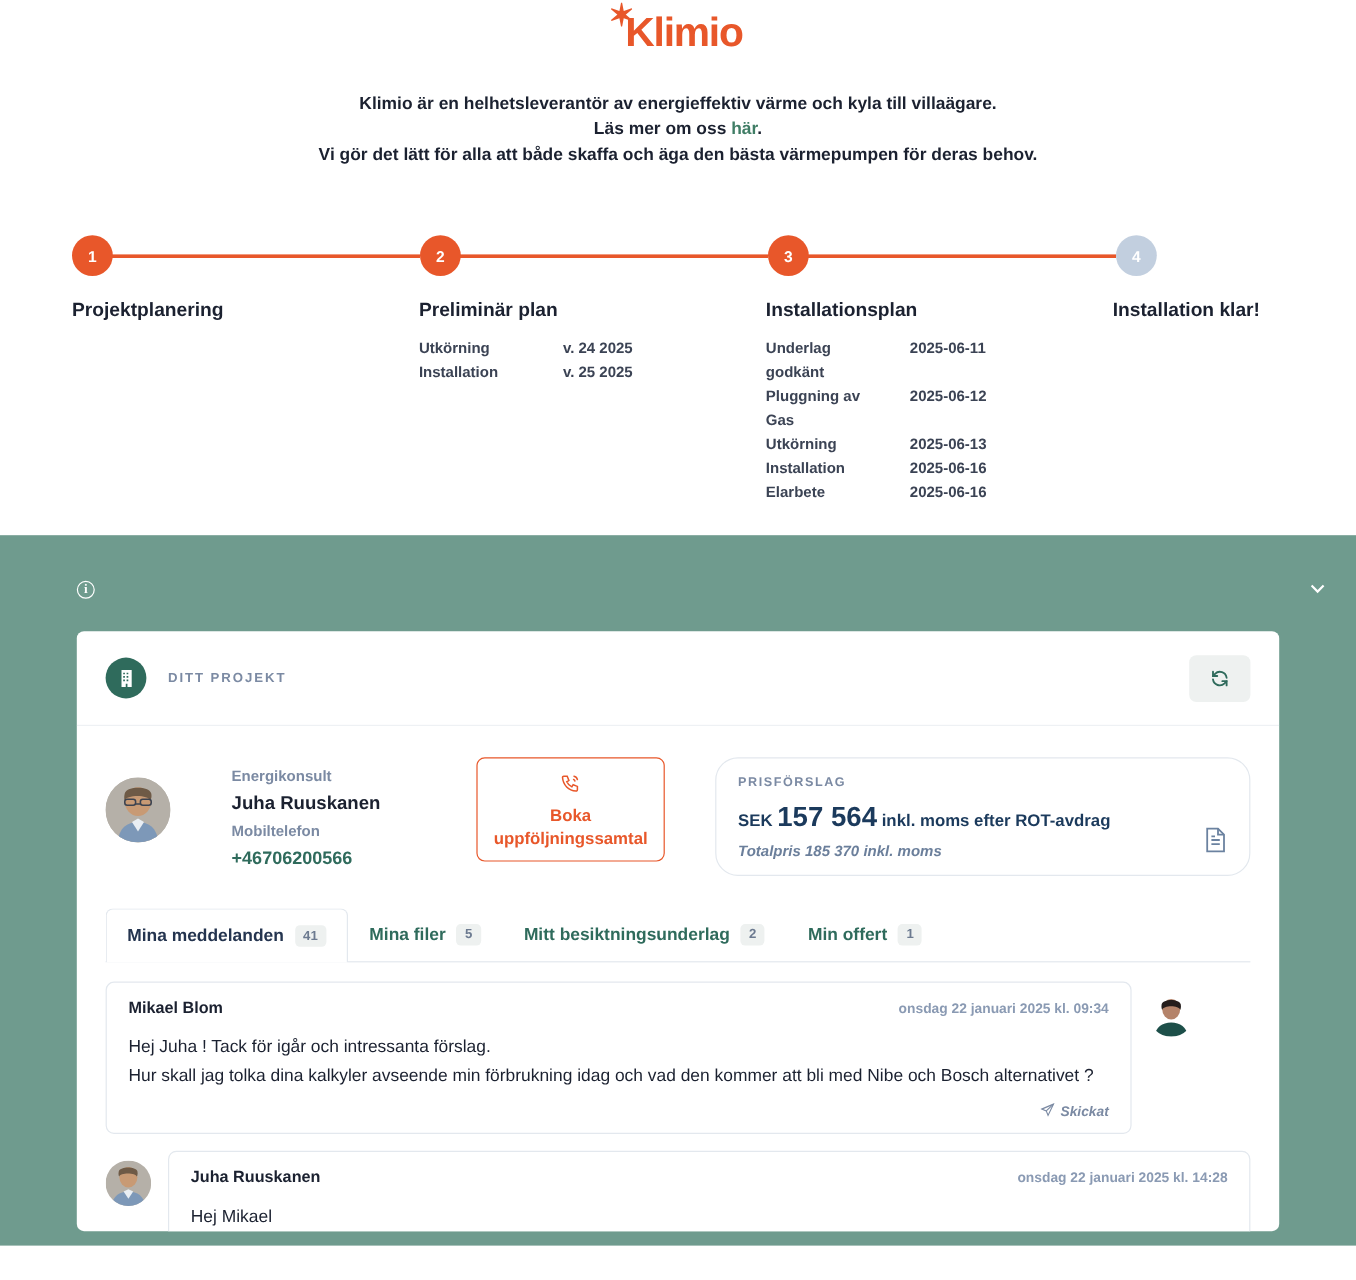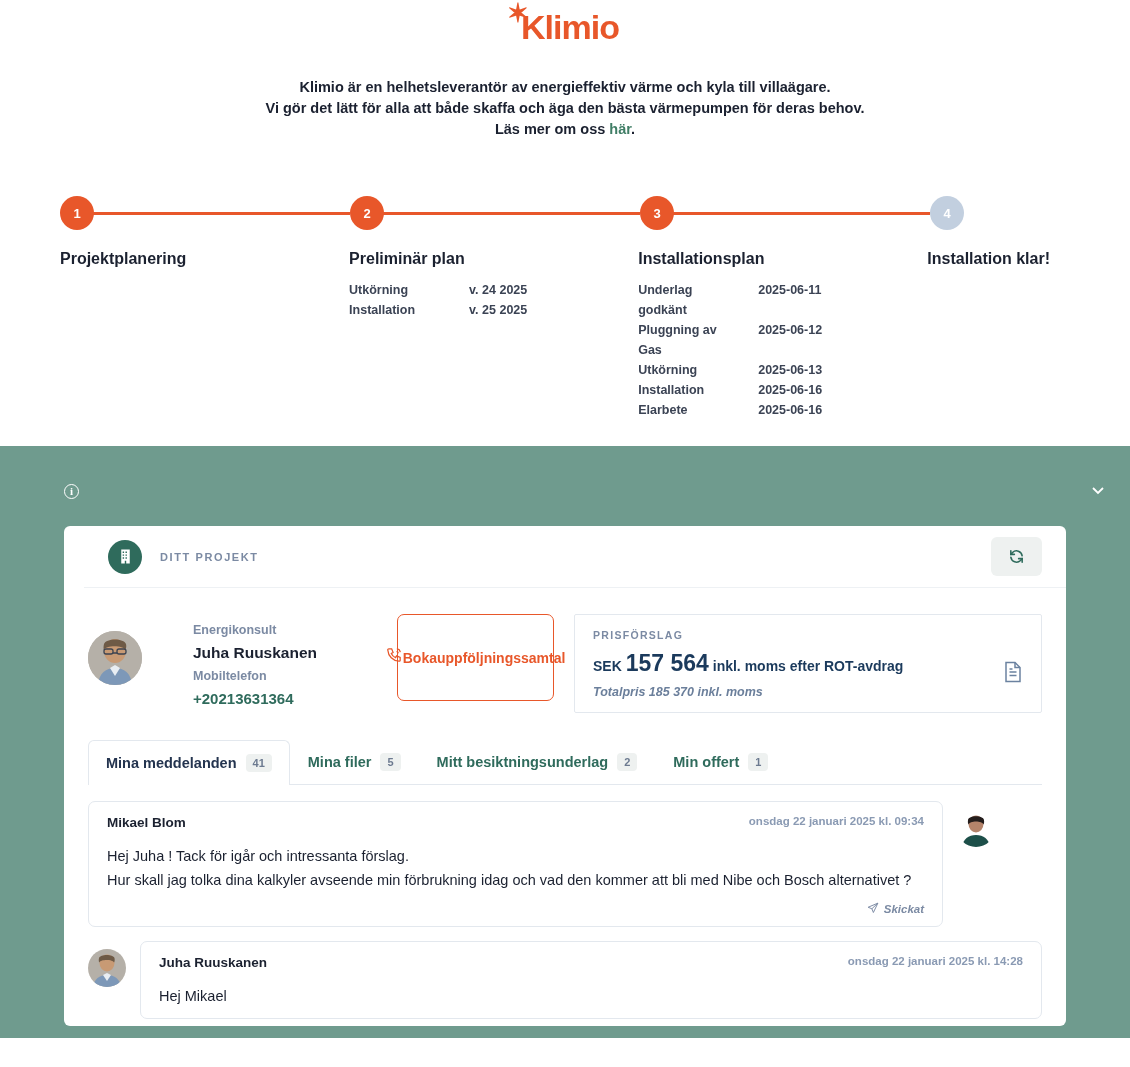--- a/index.html
+++ b/index.html
@@ -51,21 +51,21 @@
   .band { background: #6f9b8e; padding: 22px 0 0 0; height: 592px; }
   .band-head { display: flex; align-items: center; padding: 0 24px 0 64px; height: 46px; }
   .band-head .info-ic { width: 15px; height: 15px; border: 1.6px solid #fff; border-radius: 50%;
       color: #fff; font-size: 11px; font-weight: 700; display:flex; align-items:center; justify-content:center;
       margin-right: 9px; font-family: "Liberation Serif", serif; }
   .band-title { color: #ffffff; font-size: 15px; font-weight: 700; }
   .chev { margin-left: auto; color: #fff; font-size: 15px; line-height: 1; }
 
   
   .card { margin: 12px 64px 0 64px; background: #fff; border-radius: 6px; height: 500px; overflow: hidden; }
-  .card-head { display: flex; align-items: center; padding: 14px 24px; border-bottom: 1px solid #eef1f4; height: 62px; margin-left: 20px; }
+  .card-head { display: flex; align-items: center; padding: 14px 24px; border-bottom: 1px solid #eef1f4; height: 79px; }
   .proj-badge { width: 34px; height: 34px; border-radius: 50%; background: #2f6b5c; display: flex; align-items: center; justify-content: center; }
   .proj-badge svg { width: 17px; height: 17px; }
   .proj-label { margin-left: 18px; font-size: 11px; font-weight: 700; letter-spacing: 1.6px; color: #7b8aa3; }
   .refresh-btn { margin-left: auto; width: 51px; height: 39px; background: #eef1f0; border-radius: 6px;
       display: flex; align-items: center; justify-content: center; border: none; cursor: pointer; }
   .refresh-btn svg { width: 17px; height: 17px; }
 
   
   .crow { display: flex; align-items: flex-start; padding: 20px 24px 0 24px; gap: 20px; }
   .avatar { width: 54px; height: 54px; border-radius: 50%; overflow: hidden; flex: 0 0 54px; margin-top: 23px; background: #b9b4ad; }
@@ -73,28 +73,28 @@
   .cinfo { margin-left: 31px; padding-top: 12px; }
   .cinfo .k { font-size: 12.5px; font-weight: 700; color: #7b8aa3; line-height: 20px; }
   .cinfo .name { font-size: 15.5px; font-weight: 700; color: #1b2130; line-height: 26px; }
   .cinfo .phone { font-size: 15px; font-weight: 700; color: #2f6b5c; line-height: 26px; }
 
   .boka {
     margin-left: 60px; margin-top: 6px;
     width: 157px; height: 87px; border: 1.6px solid #e8572a; border-radius: 7px;
     background: #fff; color: #e8572a; font-family: "Liberation Sans", sans-serif;
     font-size: 14px; font-weight: 700; line-height: 19px; cursor: pointer;
-    display: flex; flex-direction: row; align-items: center; justify-content: center; padding-top: 2px;
+    display: flex; flex-direction: column; align-items: center; justify-content: center; padding-top: 2px;
   }
   .boka svg { width: 17px; height: 17px; margin-bottom: 4px; }
 
   .price {
-    margin-top: 6px; flex: 1 1 auto; max-width: 470px;
-    border: 1px solid #e3e8ee; border-radius: 2px; background: #fff;
-    padding: 14px 18px 13px 18px; display: flex; align-items: center;
+    margin-left: 22px; margin-top: 6px; flex: 1 1 auto; max-width: 470px;
+    border: 1px solid #e3e8ee; border-radius: 19px; background: #fff;
+    padding: 14px 18px 13px 18px; display: flex; align-items: flex-end;
   }
   .price .pc { flex: 1 1 auto; }
   .price .plabel { font-size: 10.5px; font-weight: 700; letter-spacing: 1.3px; color: #7b8aa3; margin-bottom: 9px; }
   .price .pmain { color: #1b3a5c; font-size: 14px; font-weight: 700; }
   .price .pmain .big { font-size: 23px; font-weight: 700; color: #1b3a5c; }
   .price .psub { margin-top: 8px; font-size: 12.5px; font-style: italic; font-weight: 600; color: #6b7f9b; }
   .price .doc-ic { flex: 0 0 20px; margin-top: 20px; }
   .price .doc-ic svg { width: 20px; height: 22px; }
 
   
@@ -102,21 +102,21 @@
   .tab { display: flex; align-items: center; gap: 9px; padding: 13px 17px; font-size: 14.5px; font-weight: 700;
          color: #2f6b5c; cursor: pointer; border: 1px solid transparent; border-bottom: none; position: relative; }
   .tab.active { color: #24344f; border-color: #e3e8ee; border-radius: 6px 6px 0 0; background: #fff; margin-bottom: -1px; }
   .tab .cnt { font-size: 11px; font-weight: 700; color: #6c7a90; background: #eef1f0; border-radius: 4px; padding: 3px 7px; }
 
   
   .msgs { padding: 16px 24px 0 24px; }
   .msg-line { display: flex; align-items: flex-start; }
   .msg-bubble { border: 1px solid #e3e8ee; border-radius: 7px; padding: 13px 18px 10px 18px; background: #fff; }
   .msg-out .msg-bubble { flex: 1 1 auto; max-width: 855px; }
-  .msg-head { display: flex; align-items: flex-start; }
+  .msg-head { display: flex; align-items: flex-end; }
   .msg-author { font-size: 13.5px; font-weight: 700; color: #1b2130; }
   .msg-time { margin-left: auto; font-size: 11.5px; font-weight: 700; color: #8a9ab3; }
   .msg-body { margin-top: 14px; font-size: 14.5px; line-height: 24px; color: #1b2130; }
   .msg-status { display: flex; align-items: center; justify-content: flex-end; gap: 5px;
       margin-top: 10px; font-size: 11.5px; font-style: italic; font-weight: 700; color: #7b8aa3; }
   .msg-status svg { width: 12px; height: 12px; }
   .msg-avatar { width: 38px; height: 38px; border-radius: 50%; overflow: hidden; flex: 0 0 38px; }
   .msg-avatar svg { width: 38px; height: 38px; display: block; }
   .msg-out .msg-avatar { margin-left: 14px; margin-top: 8px; }
   .msg-in { margin-top: 14px; }
@@ -128,24 +128,24 @@
 
 <div class="logo-wrap">
   <div class="logo">
     <span class="ast">✶</span>
     <span class="word">Klimio</span>
   </div>
 </div>
 
 <div class="intro">
   <div>Klimio är en helhetsleverantör av energieffektiv värme och kyla till villaägare.</div>
-  <div>Vi gör det lätt för alla att både skaffa och äga den bästa värmepumpen för deras behov.</div>
   <div>
     <span>Läs mer om oss </span><a href="#">här</a><span>.</span>
   </div>
+  <div>Vi gör det lätt för alla att både skaffa och äga den bästa värmepumpen för deras behov.</div>
 </div>
 
 <div class="stepper">
   <div class="track">
     <div class="steps-row">
       <div class="step-col">
         <div class="line"></div>
         <div class="circle">1</div>
       </div>
       <div class="step-col">
@@ -253,21 +253,21 @@
           <path d="M25 22h4" stroke="#3c4350" stroke-width="1.3"></path>
           <path d="M10 54c1-12 8-17 17-17s16 5 17 17z" fill="#7d98b8"></path>
           <path d="M22 37l5 8 5-8-5-3z" fill="#e9eef3"></path>
         </svg>
       </div>
 
       <div class="cinfo">
         <div class="k">Energikonsult</div>
         <div class="name">Juha Ruuskanen</div>
         <div class="k" style="margin-top:0">Mobiltelefon</div>
-        <div class="phone">+20213631364</div>
+        <div class="phone">+46706200566</div>
       </div>
 
       <button class="boka">
         <span>
           <svg viewBox="0 0 24 24" fill="none" stroke="#e8572a" stroke-width="1.8" stroke-linecap="round">
             <path d="M4 4h4l2 5-2.5 1.5a12 12 0 0 0 6 6L15 14l5 2v4a1.5 1.5 0 0 1-1.6 1.5C9.5 20.8 3.2 14.5 2.5 5.6A1.5 1.5 0 0 1 4 4z"></path>
             <path d="M16 4a5 5 0 0 1 4 4"></path>
               <path d="M15.5 8a2.5 2.5 0 0 1 1.6 1.6"></path>
           </svg>
         </span>

